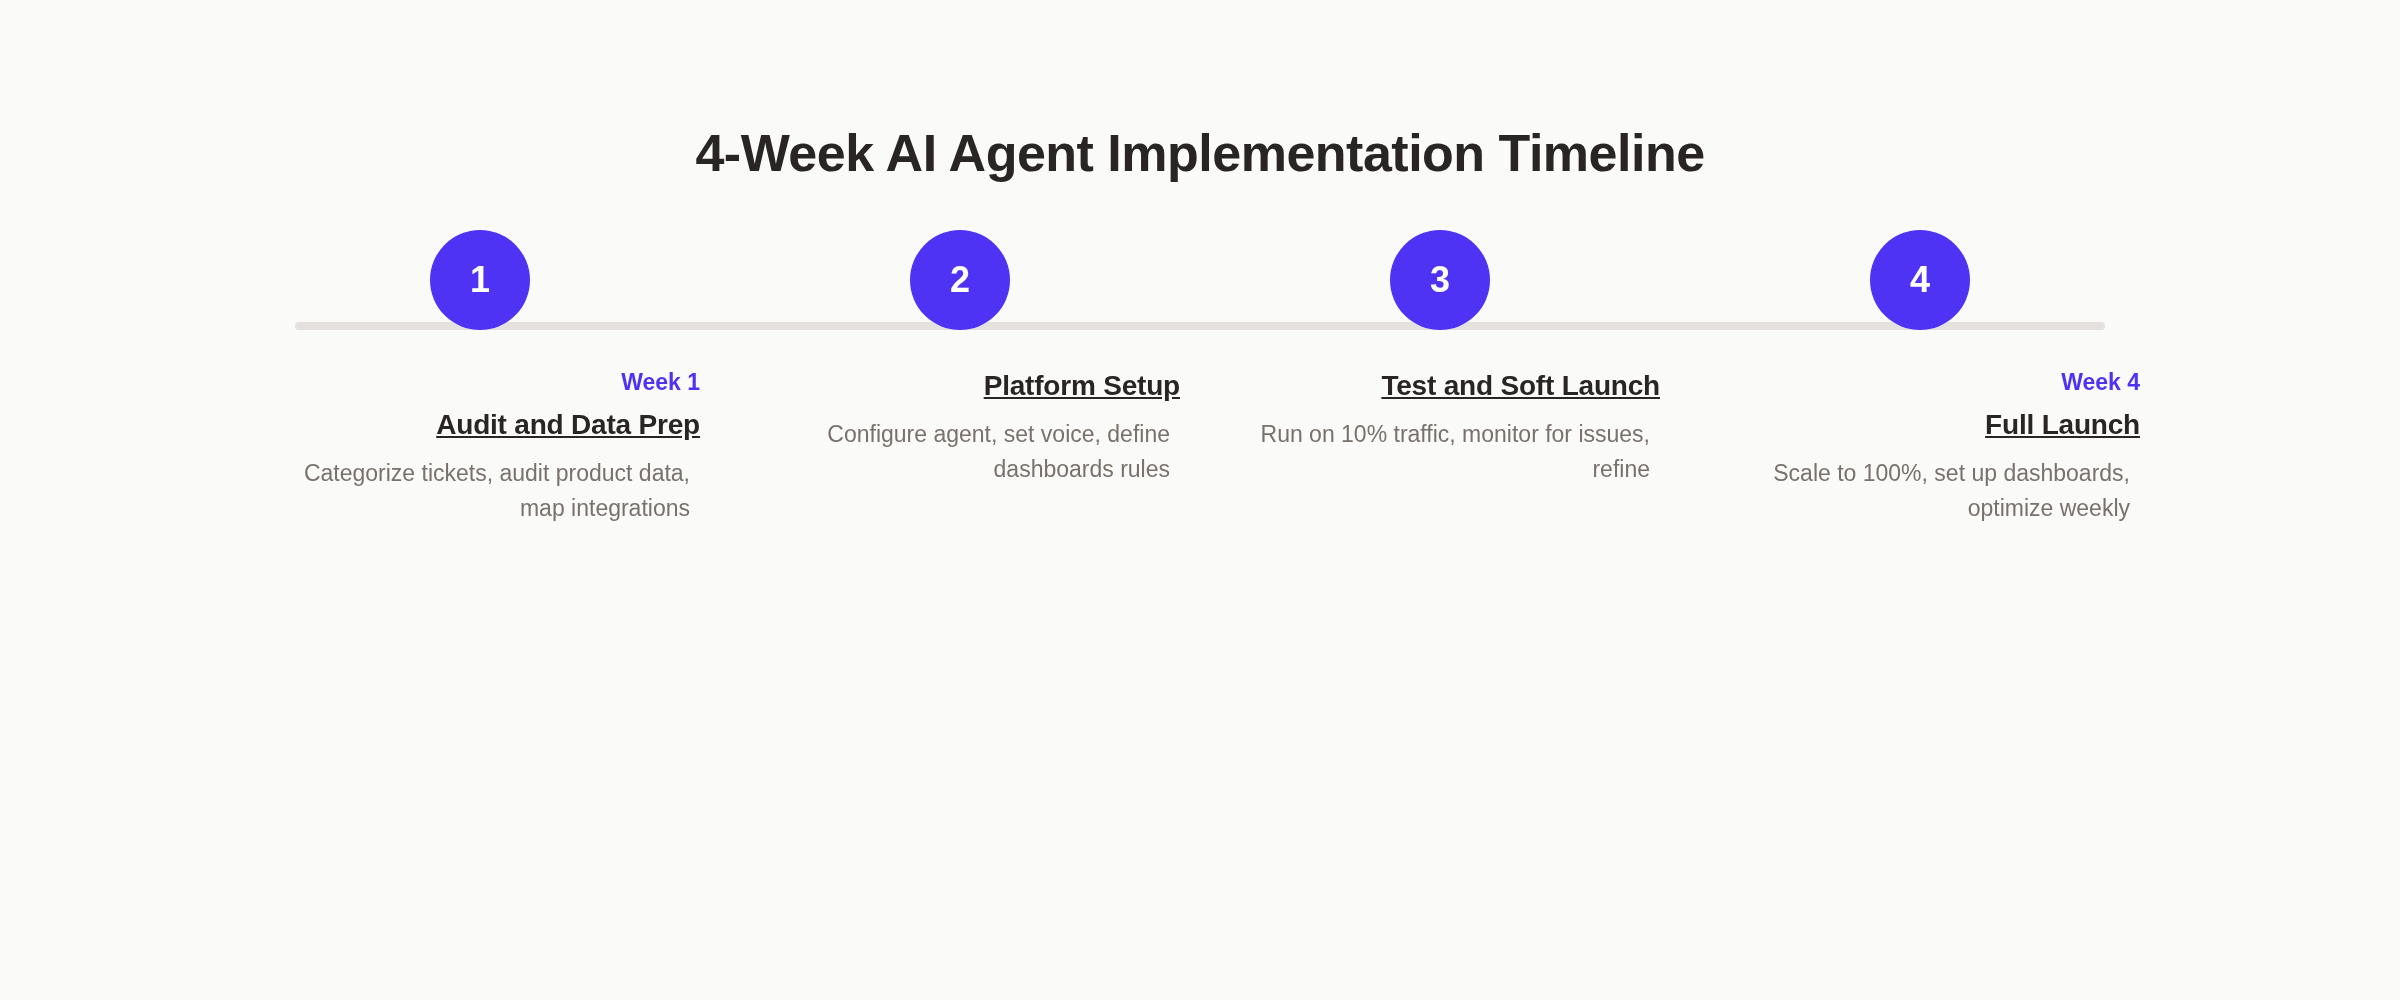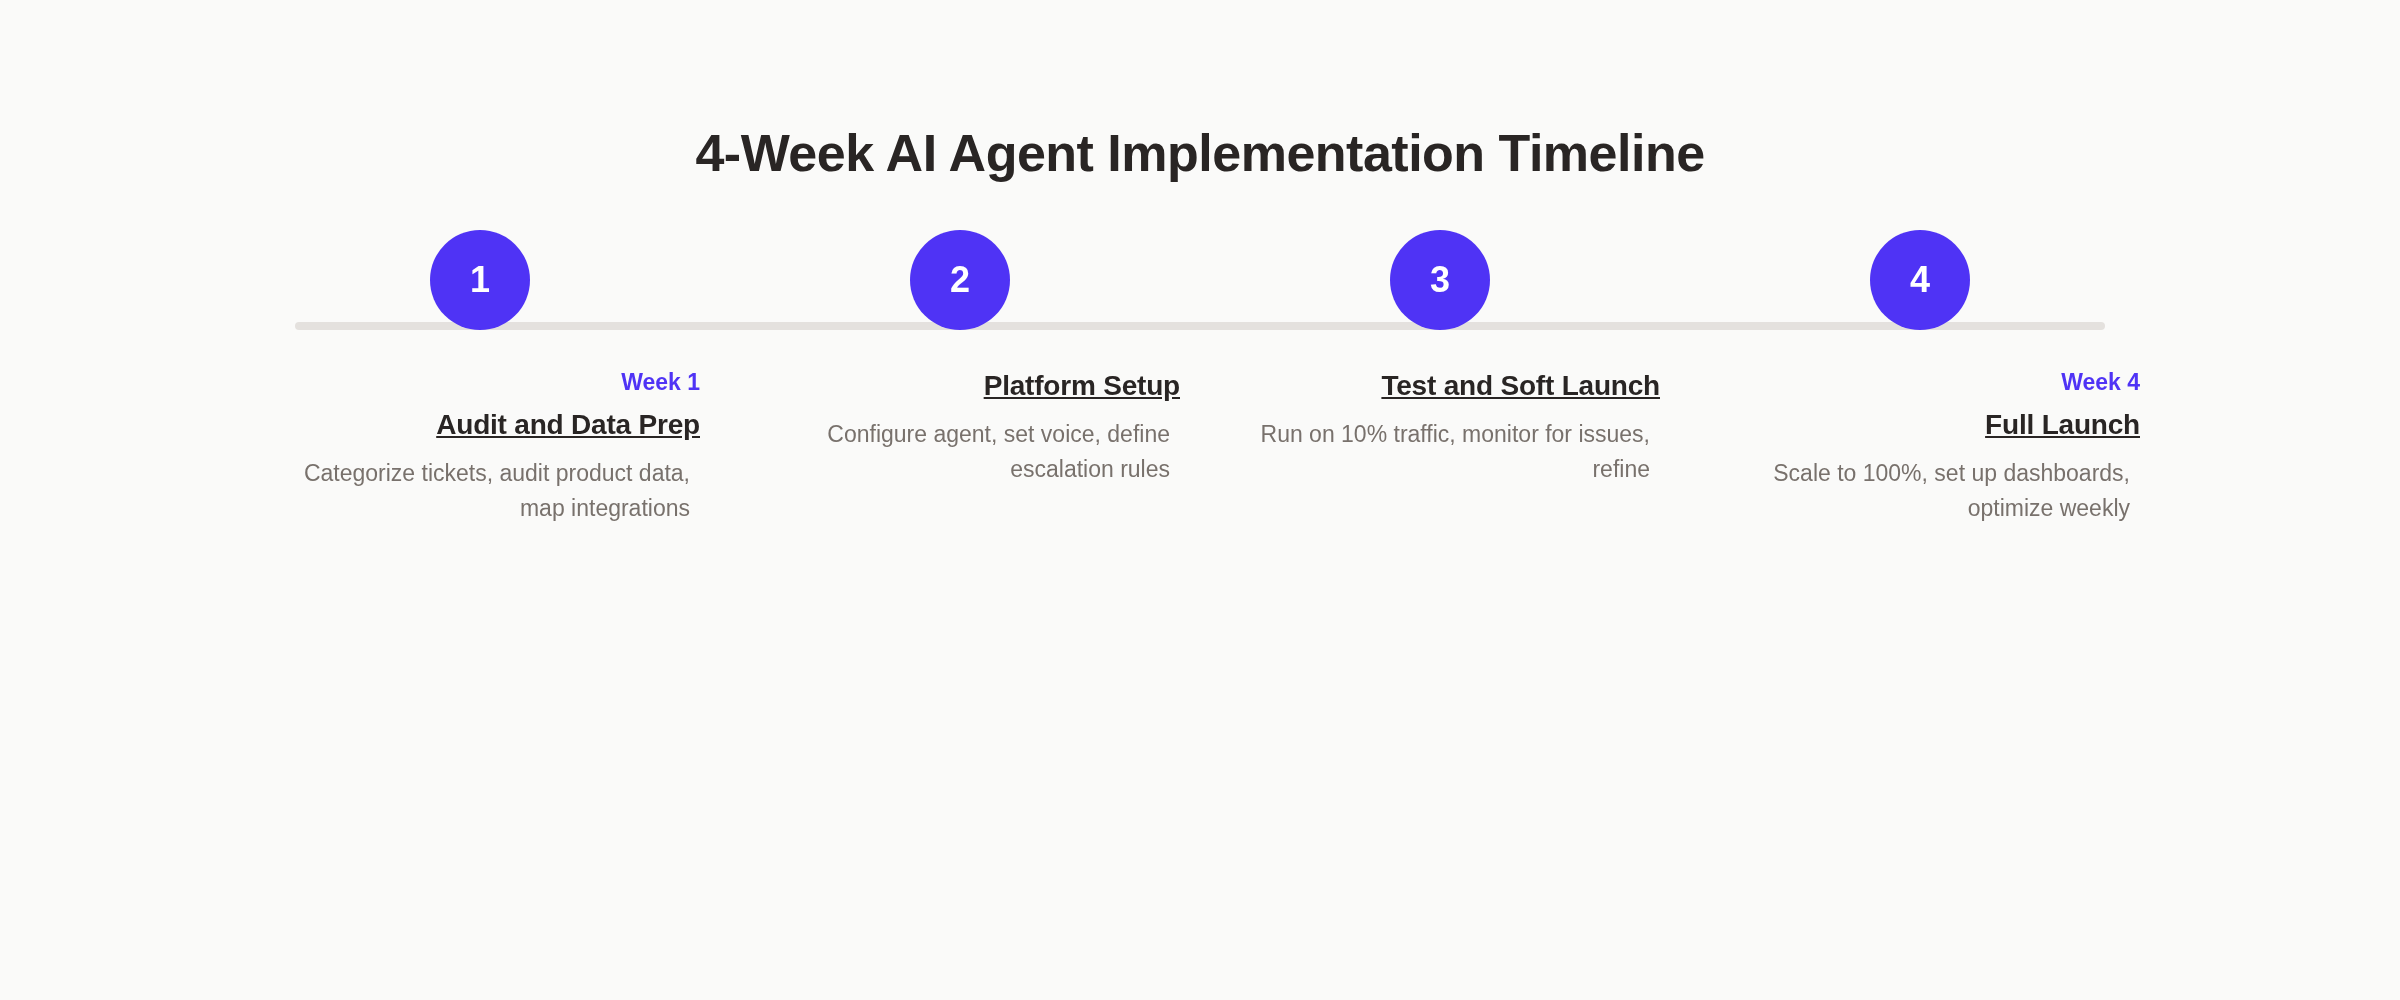--- a/index.html
+++ b/index.html
@@ -165,21 +165,21 @@
   <div class="columns">
 
     <div class="column">
       <div class="week-label">Week 1</div>
       <div class="step-title">Audit and Data Prep</div>
       <div class="step-desc">Categorize tickets, audit product data, map integrations</div>
     </div>
 
     <div class="column">
       <div class="step-title">Platform Setup</div>
-      <div class="step-desc">Configure agent, set voice, define escalation rules</div>
+      <div class="step-desc">Configure agent, set voice, define dashboards rules</div>
     </div>
 
     <div class="column">
       <div class="step-title">Test and Soft Launch</div>
       <div class="step-desc">Run on 10% traffic, monitor for issues, refine</div>
     </div>
 
     <div class="column">
       <div class="week-label">Week 4</div>
       <div class="step-title">Full Launch</div>

